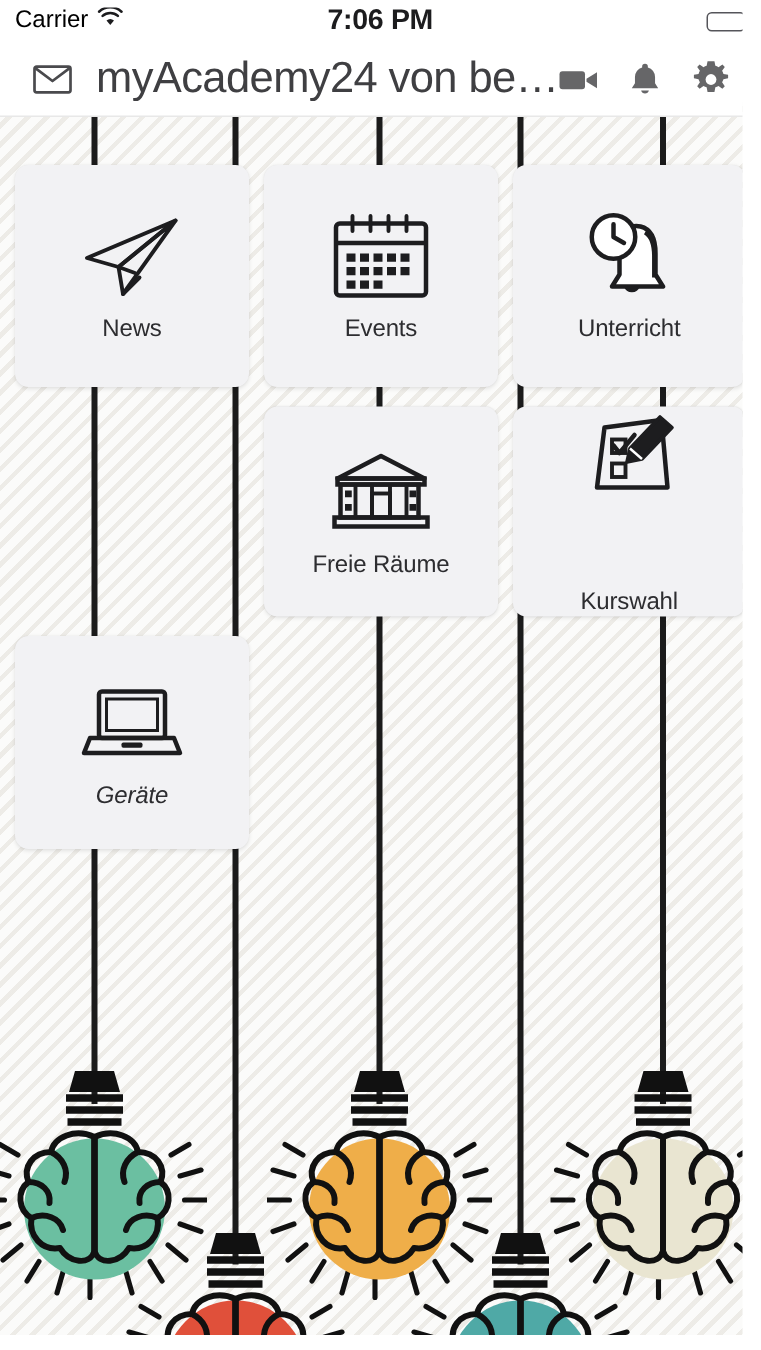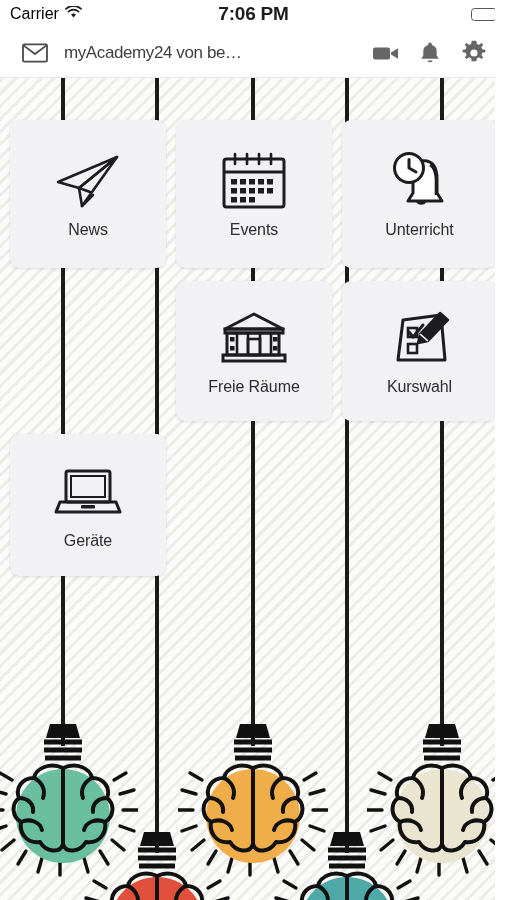--- a/index.html
+++ b/index.html
@@ -84,21 +84,21 @@
     border-bottom: 0.5px solid #e8e8e8;
   }
   #nav-mail {
     margin-left: 20px;
     width: 30px; height: 30px;
     display: flex; align-items: center; justify-content: center;
     cursor: pointer;
   }
   #nav-title {
     margin-left: 14px;
-    font-size: 17px;
+    font-size: 29px;
     color: #3f3f42;
     font-weight: 400;
     white-space: nowrap;
     letter-spacing: -0.4px;
     flex: 1;
     overflow: hidden;
   }
   #nav-actions {
     display: flex;
     align-items: center;
@@ -107,21 +107,21 @@
   }
   .nav-act {
     width: 30px; height: 30px;
     display: flex; align-items: center; justify-content: center;
     cursor: pointer;
   }
 
   
   #canvas {
     position: absolute;
-    top: 78px; left: 0;
+    top: 68px; left: 0;
     width: 507px; height: 822px;
     overflow: hidden;
     background-color: #fbfbfa;
     background-image: repeating-linear-gradient(
       -45deg,
       rgba(235,233,228,0.85) 0px,
       rgba(235,233,228,0.85) 3px,
       rgba(255,255,255,0) 3px,
       rgba(255,255,255,0) 9px
     );
@@ -310,35 +310,35 @@
           <path d="M27 16 a15 15 0 0 1 15 -6 c8 2 10 10 10 18 v14 l5 8 h-34 l5 -8 v-14 z" fill="#ffffff" stroke="#1d1d1f" stroke-width="3" stroke-linejoin="round"></path>
           <path d="M31 50 a5.5 5.5 0 0 0 10.5 0 z" fill="#1d1d1f"></path>
           <path d="M45 14 c5 3 6 10 6 16 v14" fill="none" stroke="#1d1d1f" stroke-width="2.6"></path>
           <circle cx="24" cy="17" r="14.5" fill="#ffffff" stroke="#1d1d1f" stroke-width="3"></circle>
           <path d="M24 8.5 V17 L31 21" fill="none" stroke="#1d1d1f" stroke-width="3" stroke-linecap="round" stroke-linejoin="round"></path>
         </svg>
       </div>
       <div class="card-label">Unterricht</div>
     </div>
 
-    <div class="card" style="left:342px; top:203px; width:155px; height:140px;">
+    <div class="card" style="left:342px; top:203px; width:155px; height:140px;justify-content:space-between;">
       <div class="card-icon">
         <svg width="66" height="58" viewBox="0 0 66 58">
           <path d="M16 10 L54 5 L58 50 L11 50 Z" fill="none" stroke="#1d1d1f" stroke-width="3" stroke-linejoin="round"></path>
           <rect x="21" y="18" width="9" height="9" fill="none" stroke="#1d1d1f" stroke-width="2.6"></rect>
           <rect x="21" y="34" width="9" height="9" fill="none" stroke="#1d1d1f" stroke-width="2.6"></rect>
           <path d="M22 22 L26 27 L36 15" fill="none" stroke="#1d1d1f" stroke-width="3" stroke-linecap="round" stroke-linejoin="round"></path>
           <path d="M33 24 L53 3 L61 10 L41 31 L31 33 Z" fill="#1d1d1f" stroke="#1d1d1f" stroke-width="2.4" stroke-linejoin="round"></path>
           <path d="M33 24 L41 31" fill="none" stroke="#ffffff" stroke-width="1.6"></path>
         </svg>
       </div>
       <div class="card-label">Kurswahl</div>
     </div>
 
-    <div class="card" style="left:10px; top:356px; width:156px; height:142px;">
+    <div class="card" style="left:10px; top:356px; width:156px; height:142px;font-style:italic;">
       <div class="card-icon">
         <svg width="68" height="54" viewBox="0 0 68 54">
           <rect x="12" y="5" width="44" height="31" rx="2" fill="none" stroke="#1d1d1f" stroke-width="3"></rect>
           <rect x="17" y="10" width="34" height="21" fill="none" stroke="#1d1d1f" stroke-width="2"></rect>
           <path d="M6 36 H62 L66 46 H2 Z" fill="none" stroke="#1d1d1f" stroke-width="3" stroke-linejoin="round"></path>
           <rect x="27" y="39" width="14" height="3.5" rx="1.2" fill="#1d1d1f"></rect>
         </svg>
       </div>
       <div class="card-label">Geräte</div>
     </div>

